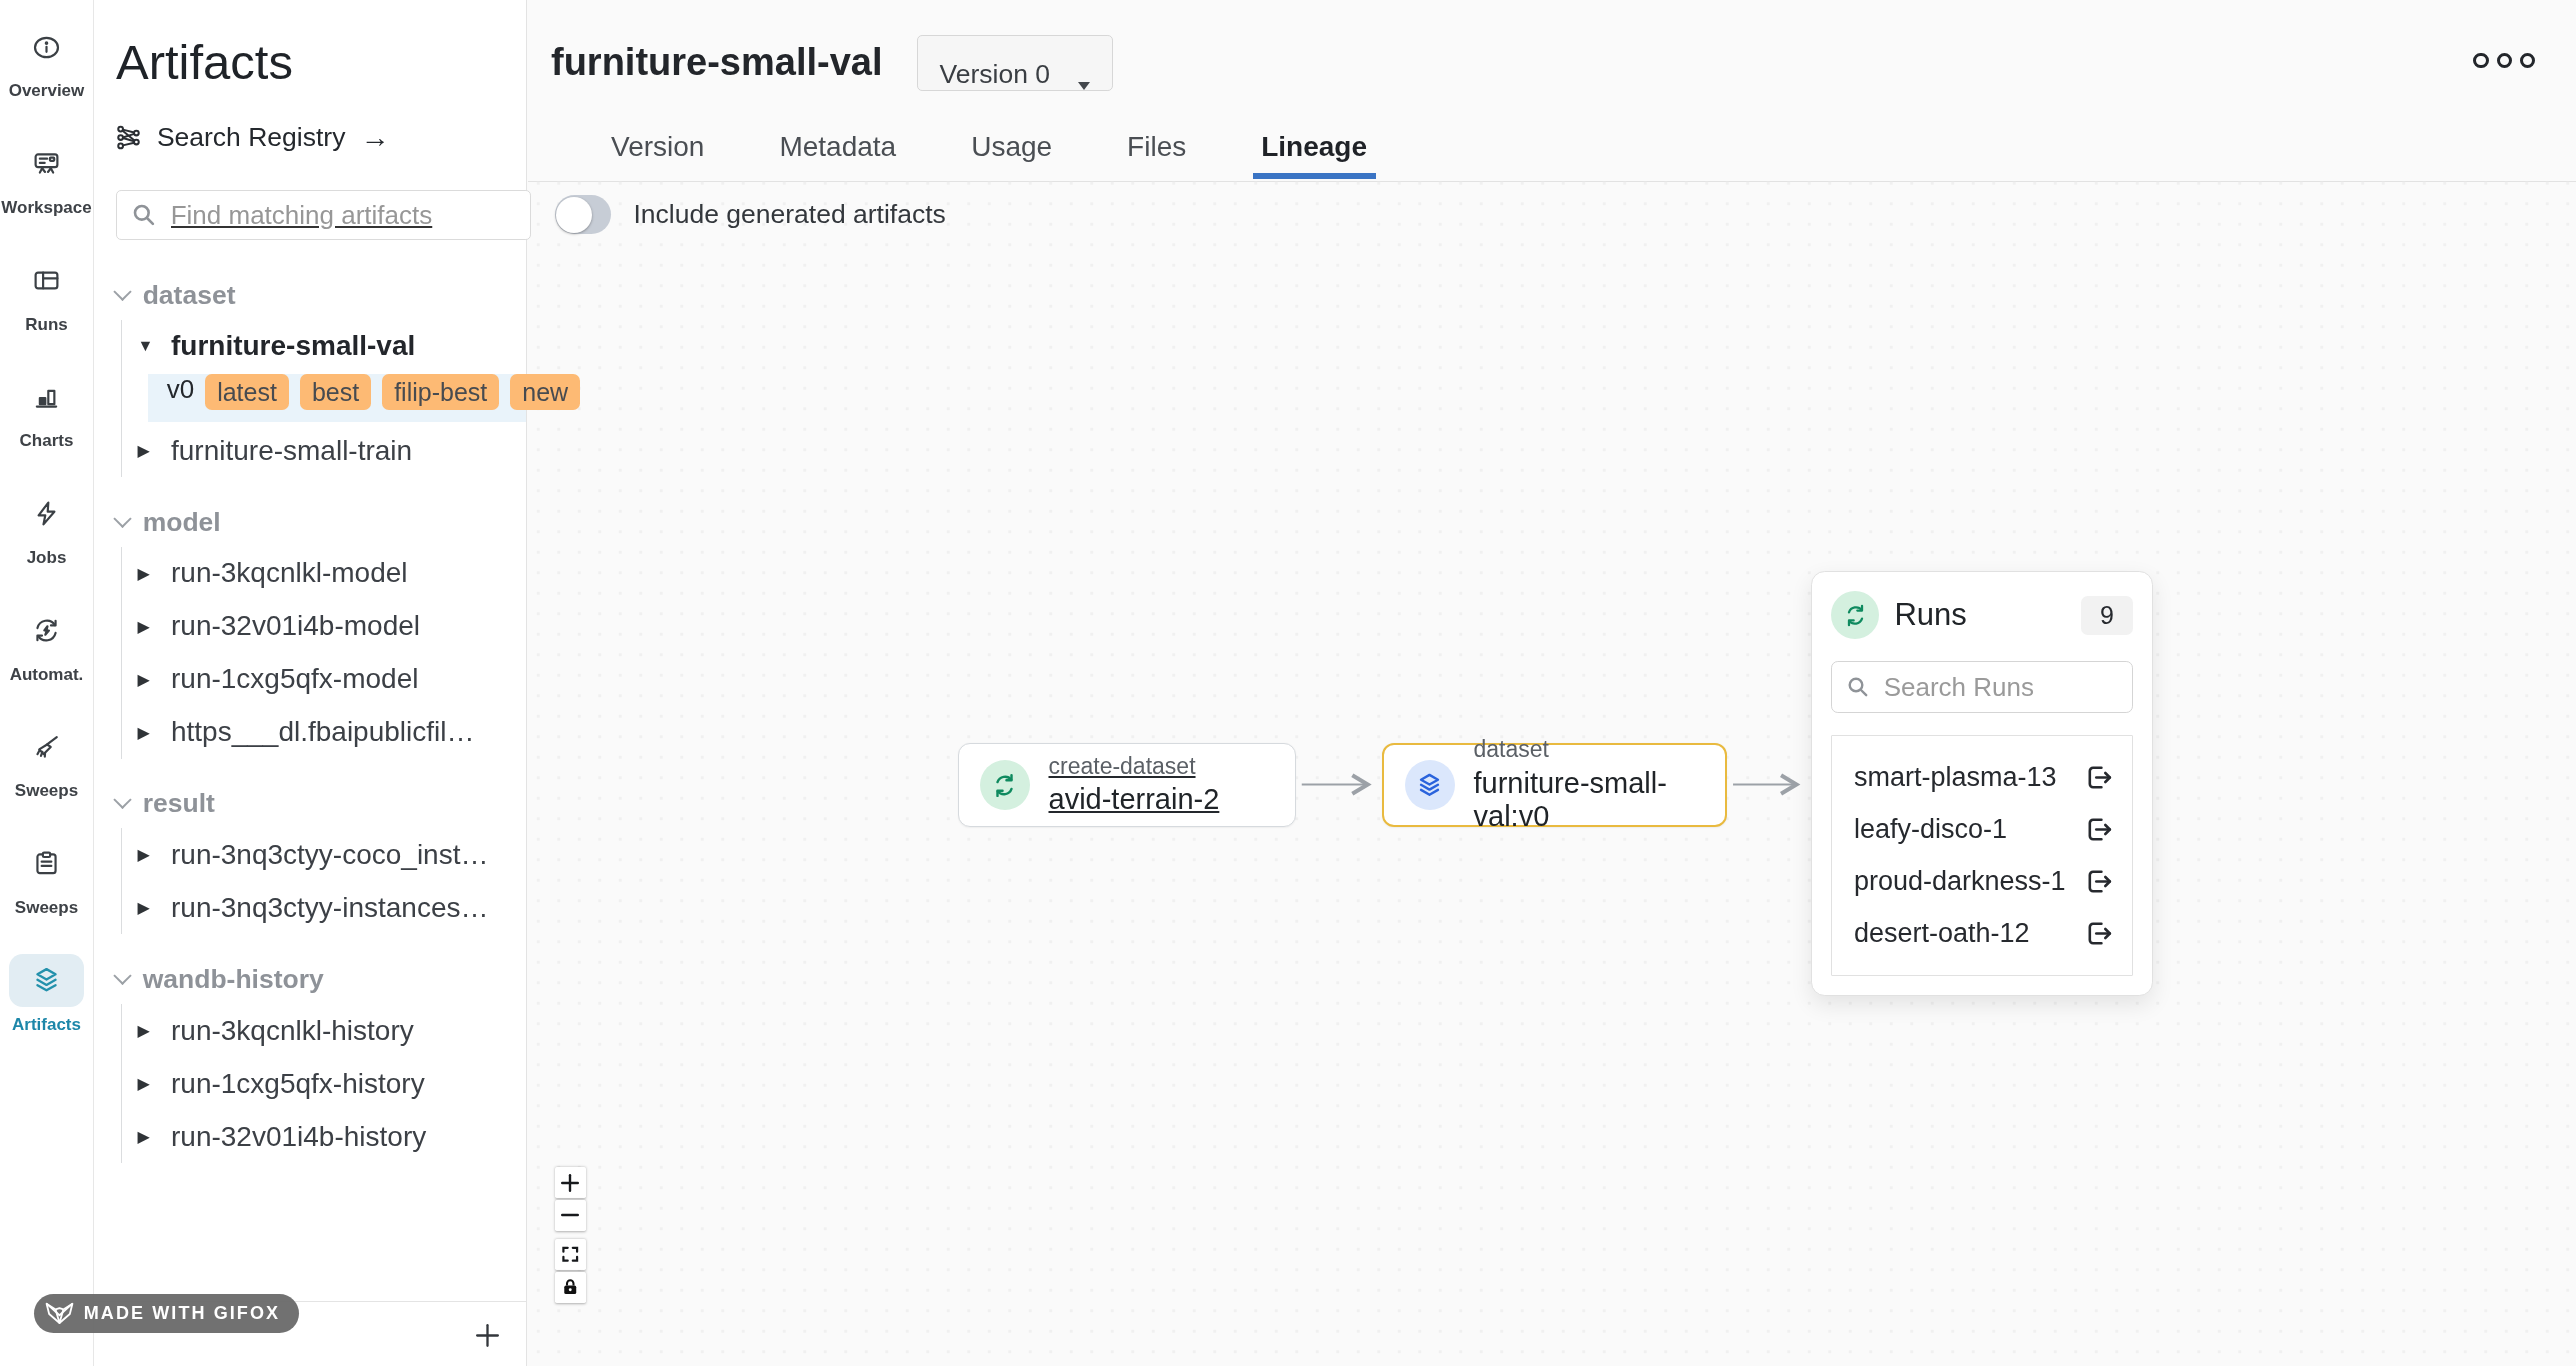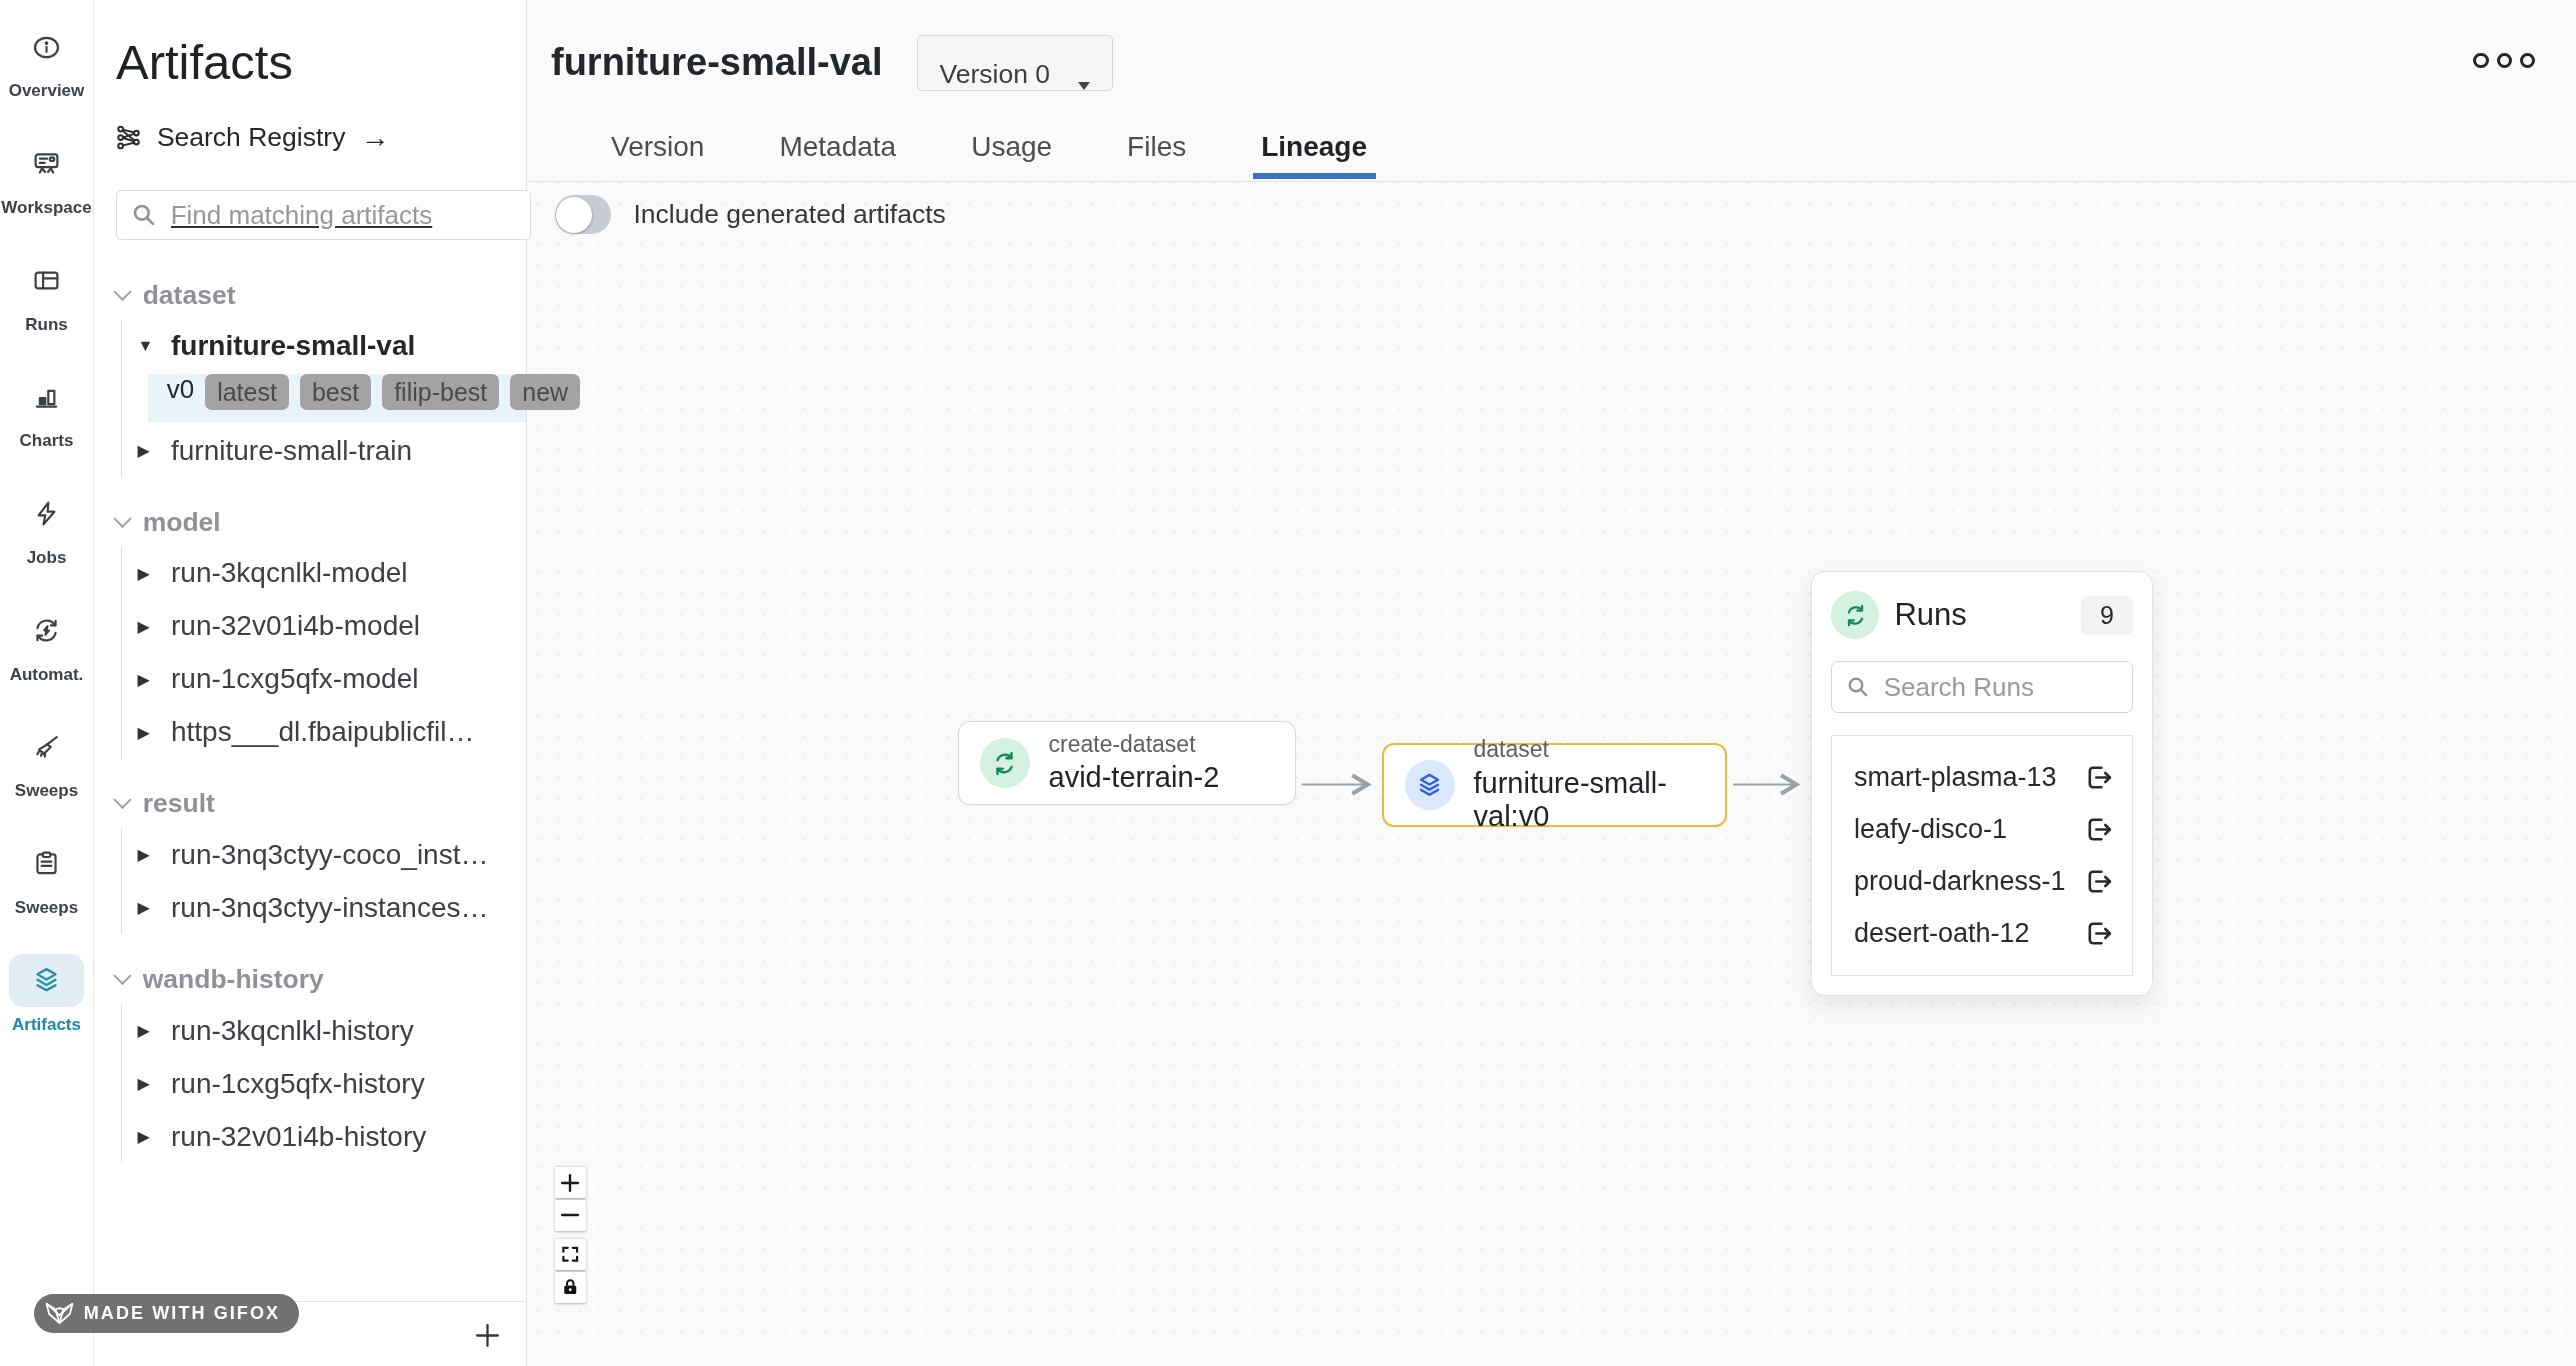--- a/index.html
+++ b/index.html
@@ -34,21 +34,21 @@
   .chev{width:11px;height:11px;border-right:2.6px solid #9CA1A6;border-bottom:2.6px solid #9CA1A6;
         transform:rotate(45deg) translate(-2.6px,-2.6px);flex:none;}
   .tree-type{font-size:26.5px;font-weight:700;color:#8E9298;}
   .tree-items{border-left:1.7px solid #DBDDDF;margin:1.7px 0 22px 5.1px;padding-left:15.4px;}
   .tree-row{display:flex;align-items:center;gap:14.5px;height:53px;font-size:28px;color:#3C4046;cursor:pointer;}
   .tree-row .tri{font-size:16px;color:#2F3337;width:19px;flex:none;}
   .tree-row.bold{font-weight:700;color:#23262B;}
   .version-row{display:flex;align-items:flex-start;gap:11px;height:48px;background:#E9F3FA;
                margin:1.7px 0 1.7px 10.2px;padding:0 10.2px 0 19px;font-size:26px;color:#3F434
 8;cursor:pointer;}
-  .tag{background:#a3a3a3;border-radius:6.8px;padding:3.4px 12px;font-size:25px;color:#474B50;white-space:nowrap;}
+  .tag{background:#fdba74;border-radius:6.8px;padding:3.4px 12px;font-size:25px;color:#474B50;white-space:nowrap;}
   .sb-bottom-line{position:absolute;left:0;right:0;bottom:65px;border-top:1.7px solid #E4E4E4;}
   .sb-plus{position:absolute;right:20.5px;bottom:13.7px;width:36px;height:36px;display:flex;align-items:center;justify-content:center;cursor:pointer;}
 
   
   .main{position:absolute;left:528px;top:0;right:0;height:1367px;background:#FAFAFA;}
   .m-header{display:flex;align-items:center;gap:34px;padding:29px 0 0 23px;height:67px;box-sizing:content-box;}
   .m-title{font-size:38px;font-weight:700;color:#23262B;}
   .version-btn{display:flex;align-items:flex-end;gap:28px;background:#F6F6F6;border:1.7px solid #D7D7D7;
                border-radius:5.1px;height:56px;padding:0 22px;font-size:26.5px;color:#3A3E43;cursor:pointer;}
   .caret{width:0;height:0;border-left:6.8px solid transparent;border-right:6.8px solid transparent;border-top:8.5px solid #43474C;}
@@ -432,21 +432,21 @@
       <line x1="1411" y1="716" x2="1484" y2="716" stroke="#9CA1A7" stroke-width="2.4" marker-end="url(#arrow)"></line>
     </svg>
 
     <div class="toggle-row">
       <div class="toggle">
           <div class="knob"></div>
         </div>
       <span class="toggle-label">Include generated artifacts</span>
     </div>
 
-    <div class="node" style="left:430px;top:548px;">
+    <div class="node" style="left:430px;top:570px;text-decoration:underline;">
       <span class="node-ic run-bg">
         <svg width="29" height="29" viewBox="0 0 24 24">
             <use href="#sym-run"></use>
           </svg>
       </span>
       <span>
         <div class="node-type">create-dataset</div>
         <div class="node-name">avid-terrain-2</div>
       </span>
     </div>

